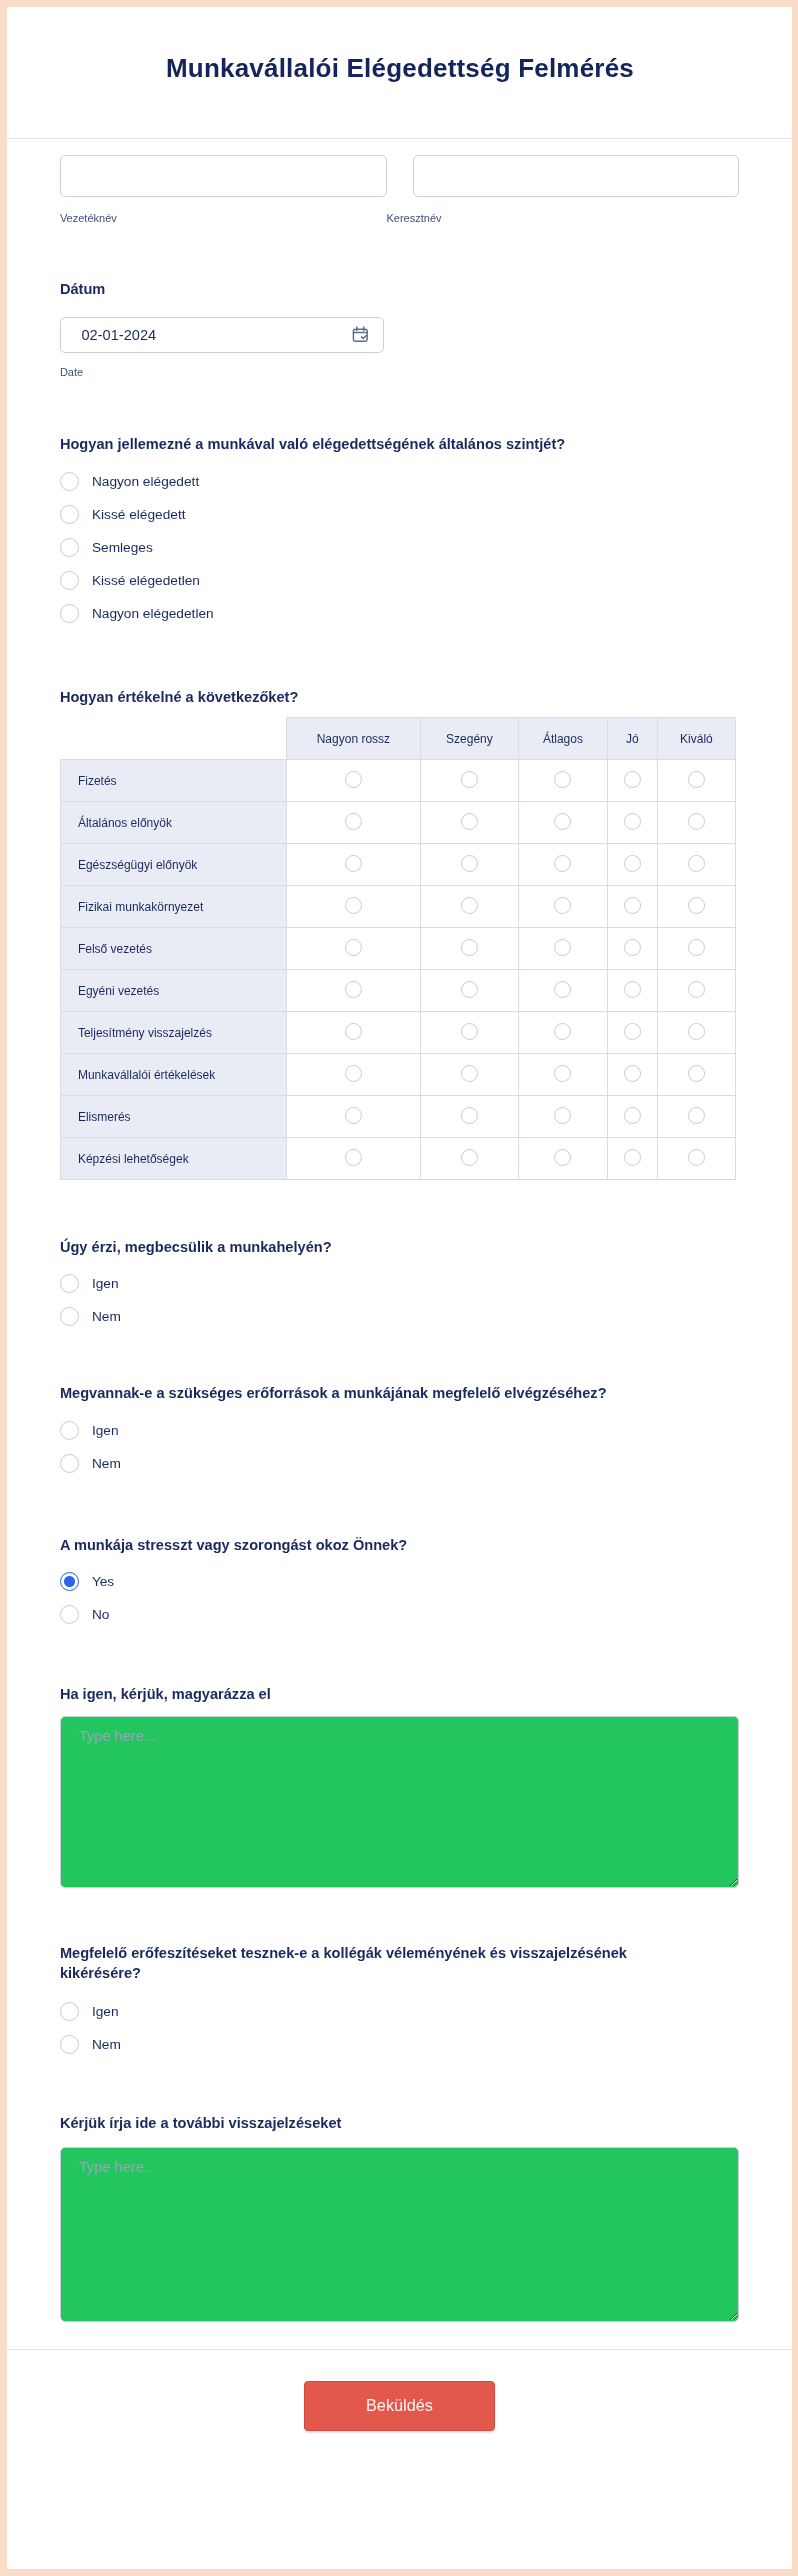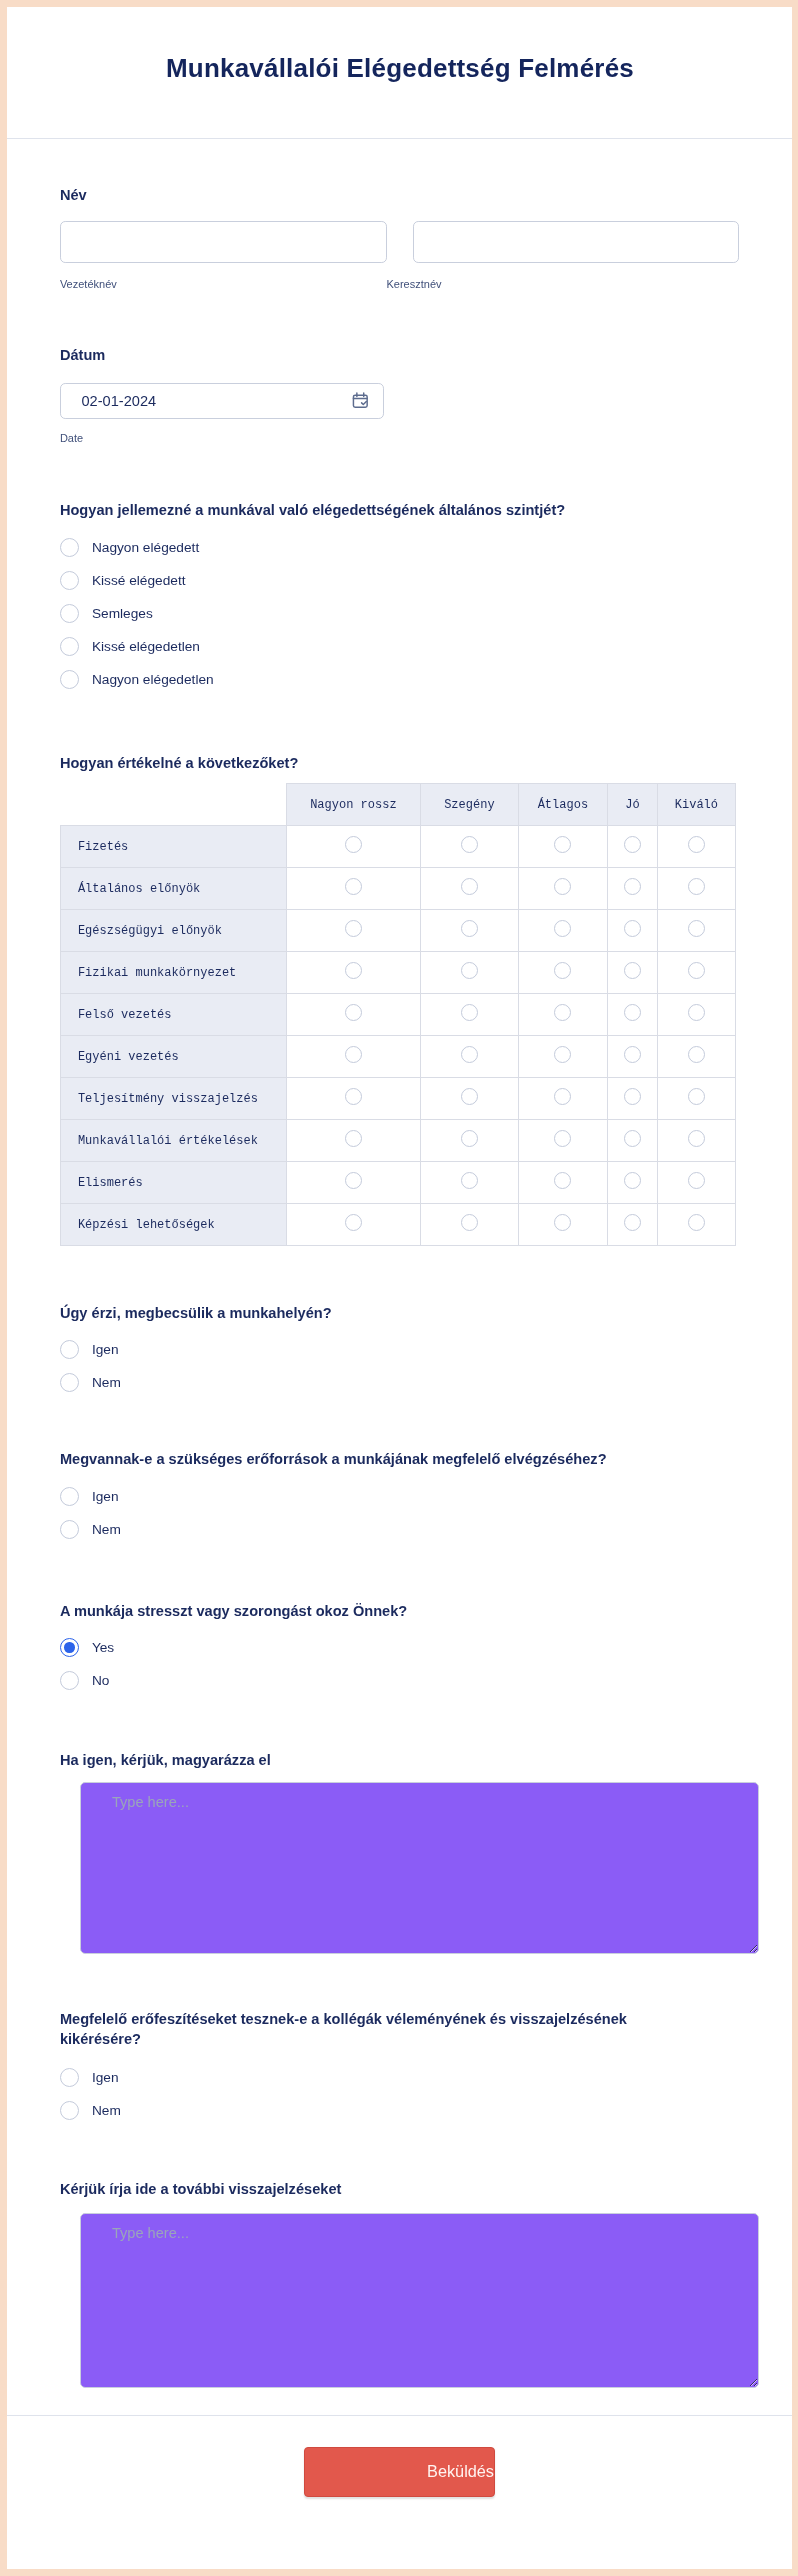--- a/index.html
+++ b/index.html
@@ -56,41 +56,41 @@
     display:inline-block; position:relative;
   }
   .radio.selected { border-color:#2c63ea; }
   .radio.selected::after {
     content:""; position:absolute; left:50%; top:50%;
     width:10.3px; height:10.3px; margin:-5.2px 0 0 -5.2px;
     border-radius:50%; background:#2c63ea;
   }
   .radio-text { margin-left:13px; font-size:13.7px; color:#1b2a5e; }
 
-  .rating-table { border-collapse:collapse; margin-top:10.3px; table-layout:fixed;font-family:Liberation Mono, monospace; }
+  .rating-table { border-collapse:collapse; margin-top:10.3px; table-layout:fixed; }
   .rating-table th, .rating-table td {
     border:0.9px solid #d9dce5; font-weight:normal;
   }
   .rating-table thead th {
     background:#e9ecf4; height:42px; font-size:12px; color:#1b2a5e;
     text-align:center; padding:0 5.2px;
   }
   .rating-table thead th.blank { background:transparent; border:none; }
   .rating-table tbody th {
     background:#e9ecf4; text-align:left; padding-left:17px;
     font-size:12px; color:#1b2a5e; height:42px;
   }
   .rating-table tbody td { background:#fff; text-align:center; vertical-align:middle; height:42px; }
   .radio-sm { width:17px; height:17px; border-width:1.3px; cursor:pointer; }
 
   .textarea {
     display:block; width:100%; height:172px; margin-top:12px;
-    border:0.9px solid #c9cfdd; border-radius:5.2px; background:#8b5cf6;
+    border:0.9px solid #c9cfdd; border-radius:5.2px; background:#22c55e;
     font-family:"Liberation Sans",sans-serif; font-size:14.6px; color:#1b2a5e;
-    padding:11px 31px; outline:none; resize:both;margin-left:20px;
+    padding:11px 18px; outline:none; resize:both;
   }
   .textarea::placeholder { color:#9aa5ba; }
   .textarea.tall { height:175px; margin-top:13.7px; }
 
   .mt-nev { margin-top:47px; }
   .mt-datum { margin-top:55px; }
   .mt-q1 { margin-top:55px; }
   .mt-h2 { margin-top:57px; }
   .mt-q-ugy { margin-top:57px; }
   .mt-q-megvannak { margin-top:50px; }
@@ -103,37 +103,35 @@
     height:0.9px; background:#dfe3ec; border:none;
     margin:27px -53px 0 -53px;
   }
   .submit-btn {
     display:block; margin:31px auto 0 auto;
     width:191px; height:50px;
     background:#e2584c; border:1.7px solid #d04a3f; border-radius:4px;
     color:#fff4f1; font-family:"Liberation Sans",sans-serif;
     font-size:16.3px; cursor:pointer;
     box-shadow:0 1.7px 1.7px rgba(0,0,0,0.12);
-    text-align:right;
   }
   .cal-icon { display:block; cursor:pointer; }
 </style>
 </head>
 <body>
 
 <div class="frame">
   <div class="inner">
 
     <div class="form-header">
       <div class="form-title">Munkavállalói Elégedettség Felmérés</div>
     </div>
 
     <div class="content">
 
-      <div class="field-label mt-nev">Név</div>
       <div class="name-row">
         <input class="text-input" type="text" value="" style="">
         <input class="text-input" type="text" value="" style="">
       </div>
       <div class="sublabel-row">
         <div class="sublabel">Vezetéknév</div>
         <div class="sublabel">Keresztnév</div>
       </div>
 
       <div class="field-label mt-datum">Dátum</div>

